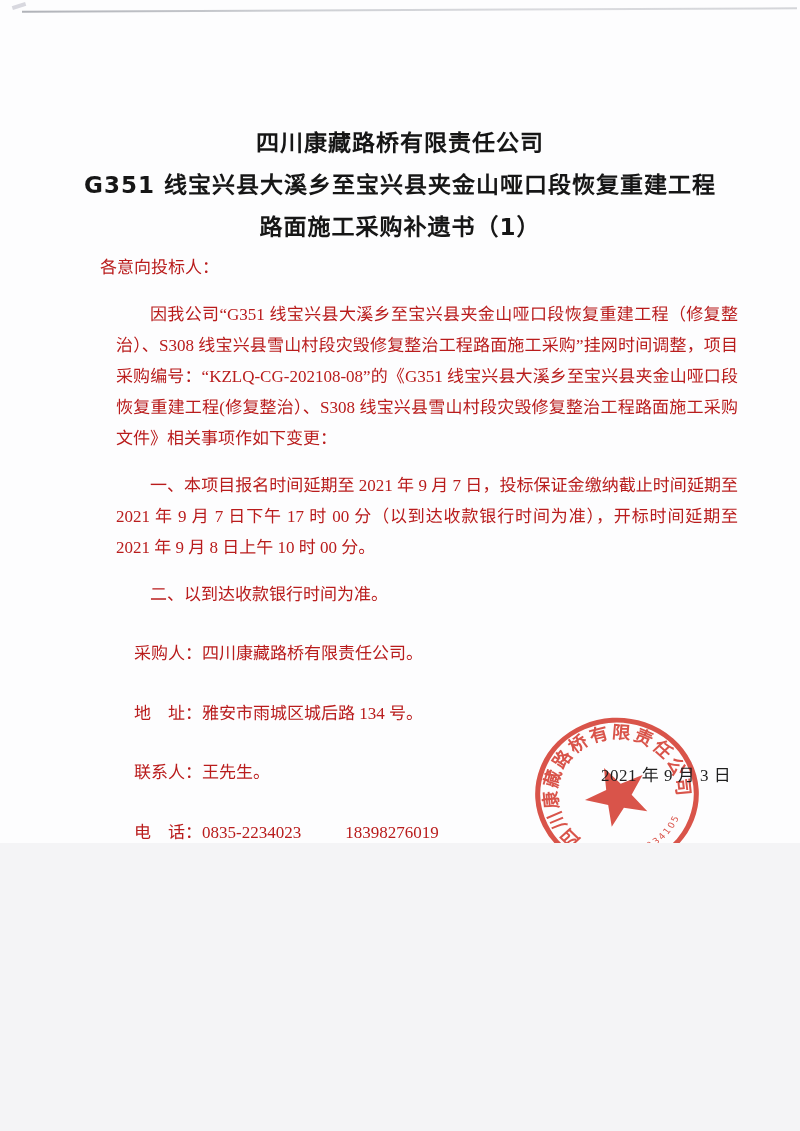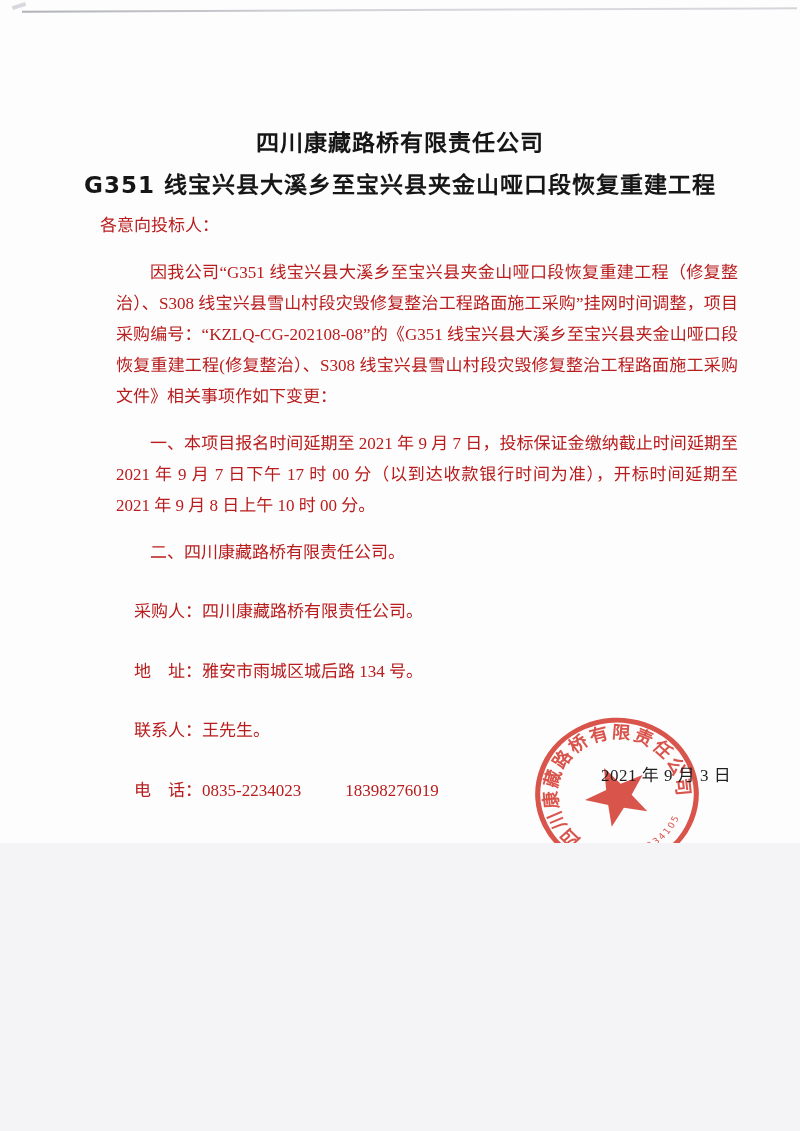--- a/index.html
+++ b/index.html
@@ -82,27 +82,28 @@
 <body>
 
 <div class="page">
 
   <div class="scan-top"></div>
   <div class="scan-corner"></div>
 
   <div class="title-block">
     <div class="title-line">四川康藏路桥有限责任公司</div>
     <div class="title-line">G351 线宝兴县大溪乡至宝兴县夹金山哑口段恢复重建工程</div>
+    <div class="title-line">路面施工采购补遗书（1）</div>
   </div>
 
   <div class="content">
     <p class="salutation">各意向投标人：</p>
     <p class="para">因我公司“G351 线宝兴县大溪乡至宝兴县夹金山哑口段恢复重建工程（修复整治）、S308 线宝兴县雪山村段灾毁修复整治工程路面施工采购”挂网时间调整，项目采购编号：“KZLQ-CG-202108-08”的《G351 线宝兴县大溪乡至宝兴县夹金山哑口段恢复重建工程(修复整治）、S308 线宝兴县雪山村段灾毁修复整治工程路面施工采购文件》相关事项作如下变更：</p>
     <p class="para spaced">一、本项目报名时间延期至 2021 年 9 月 7 日，投标保证金缴纳截止时间延期至 2021 年 9 月 7 日下午 17 时 00 分（以到达收款银行时间为准），开标时间延期至 2021 年 9 月 8 日上午 10 时 00 分。</p>
-    <p class="para spaced">二、四川康藏路桥有限责任公司。</p>
+    <p class="para spaced">二、以到达收款银行时间为准。</p>
 
     <div class="info-list">
       <div class="info-row">
         <span>采购人：</span><span>四川康藏路桥有限责任公司。</span>
       </div>
       <div class="info-row">
         <span>地　址：</span><span>雅安市雨城区城后路 134 号。</span>
       </div>
       <div class="info-row">
         <span>联系人：</span><span>王先生。</span>

